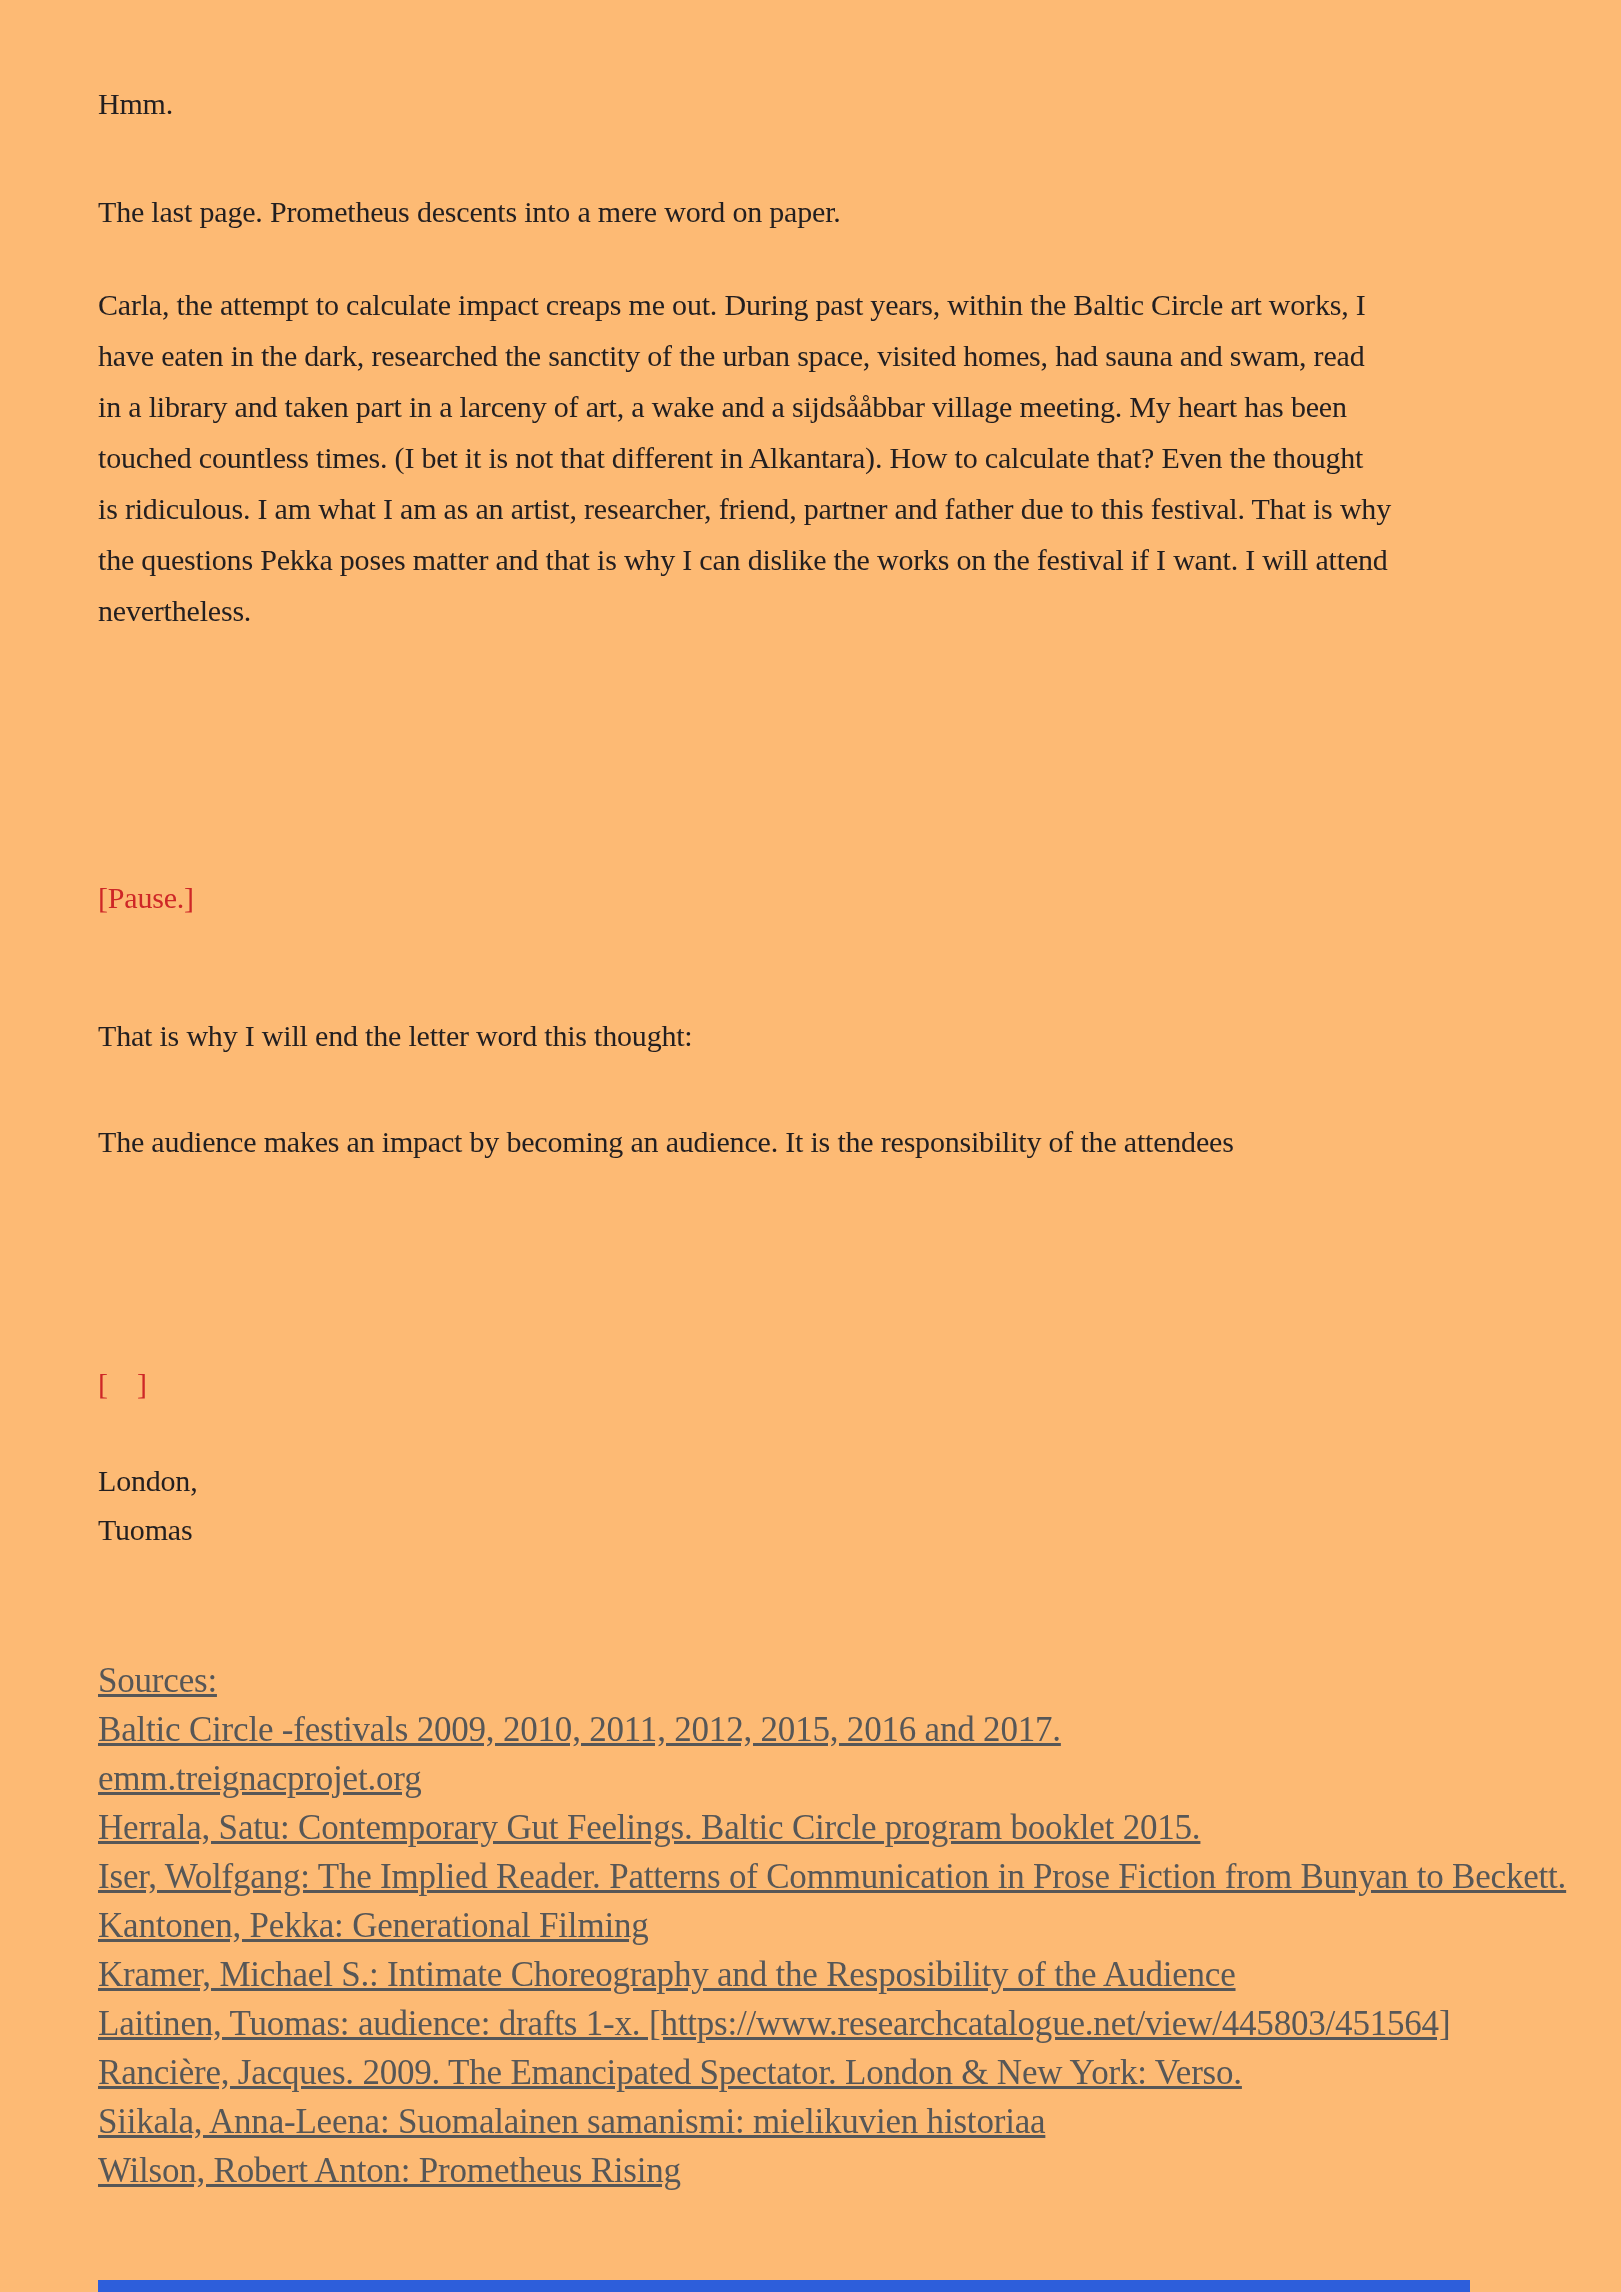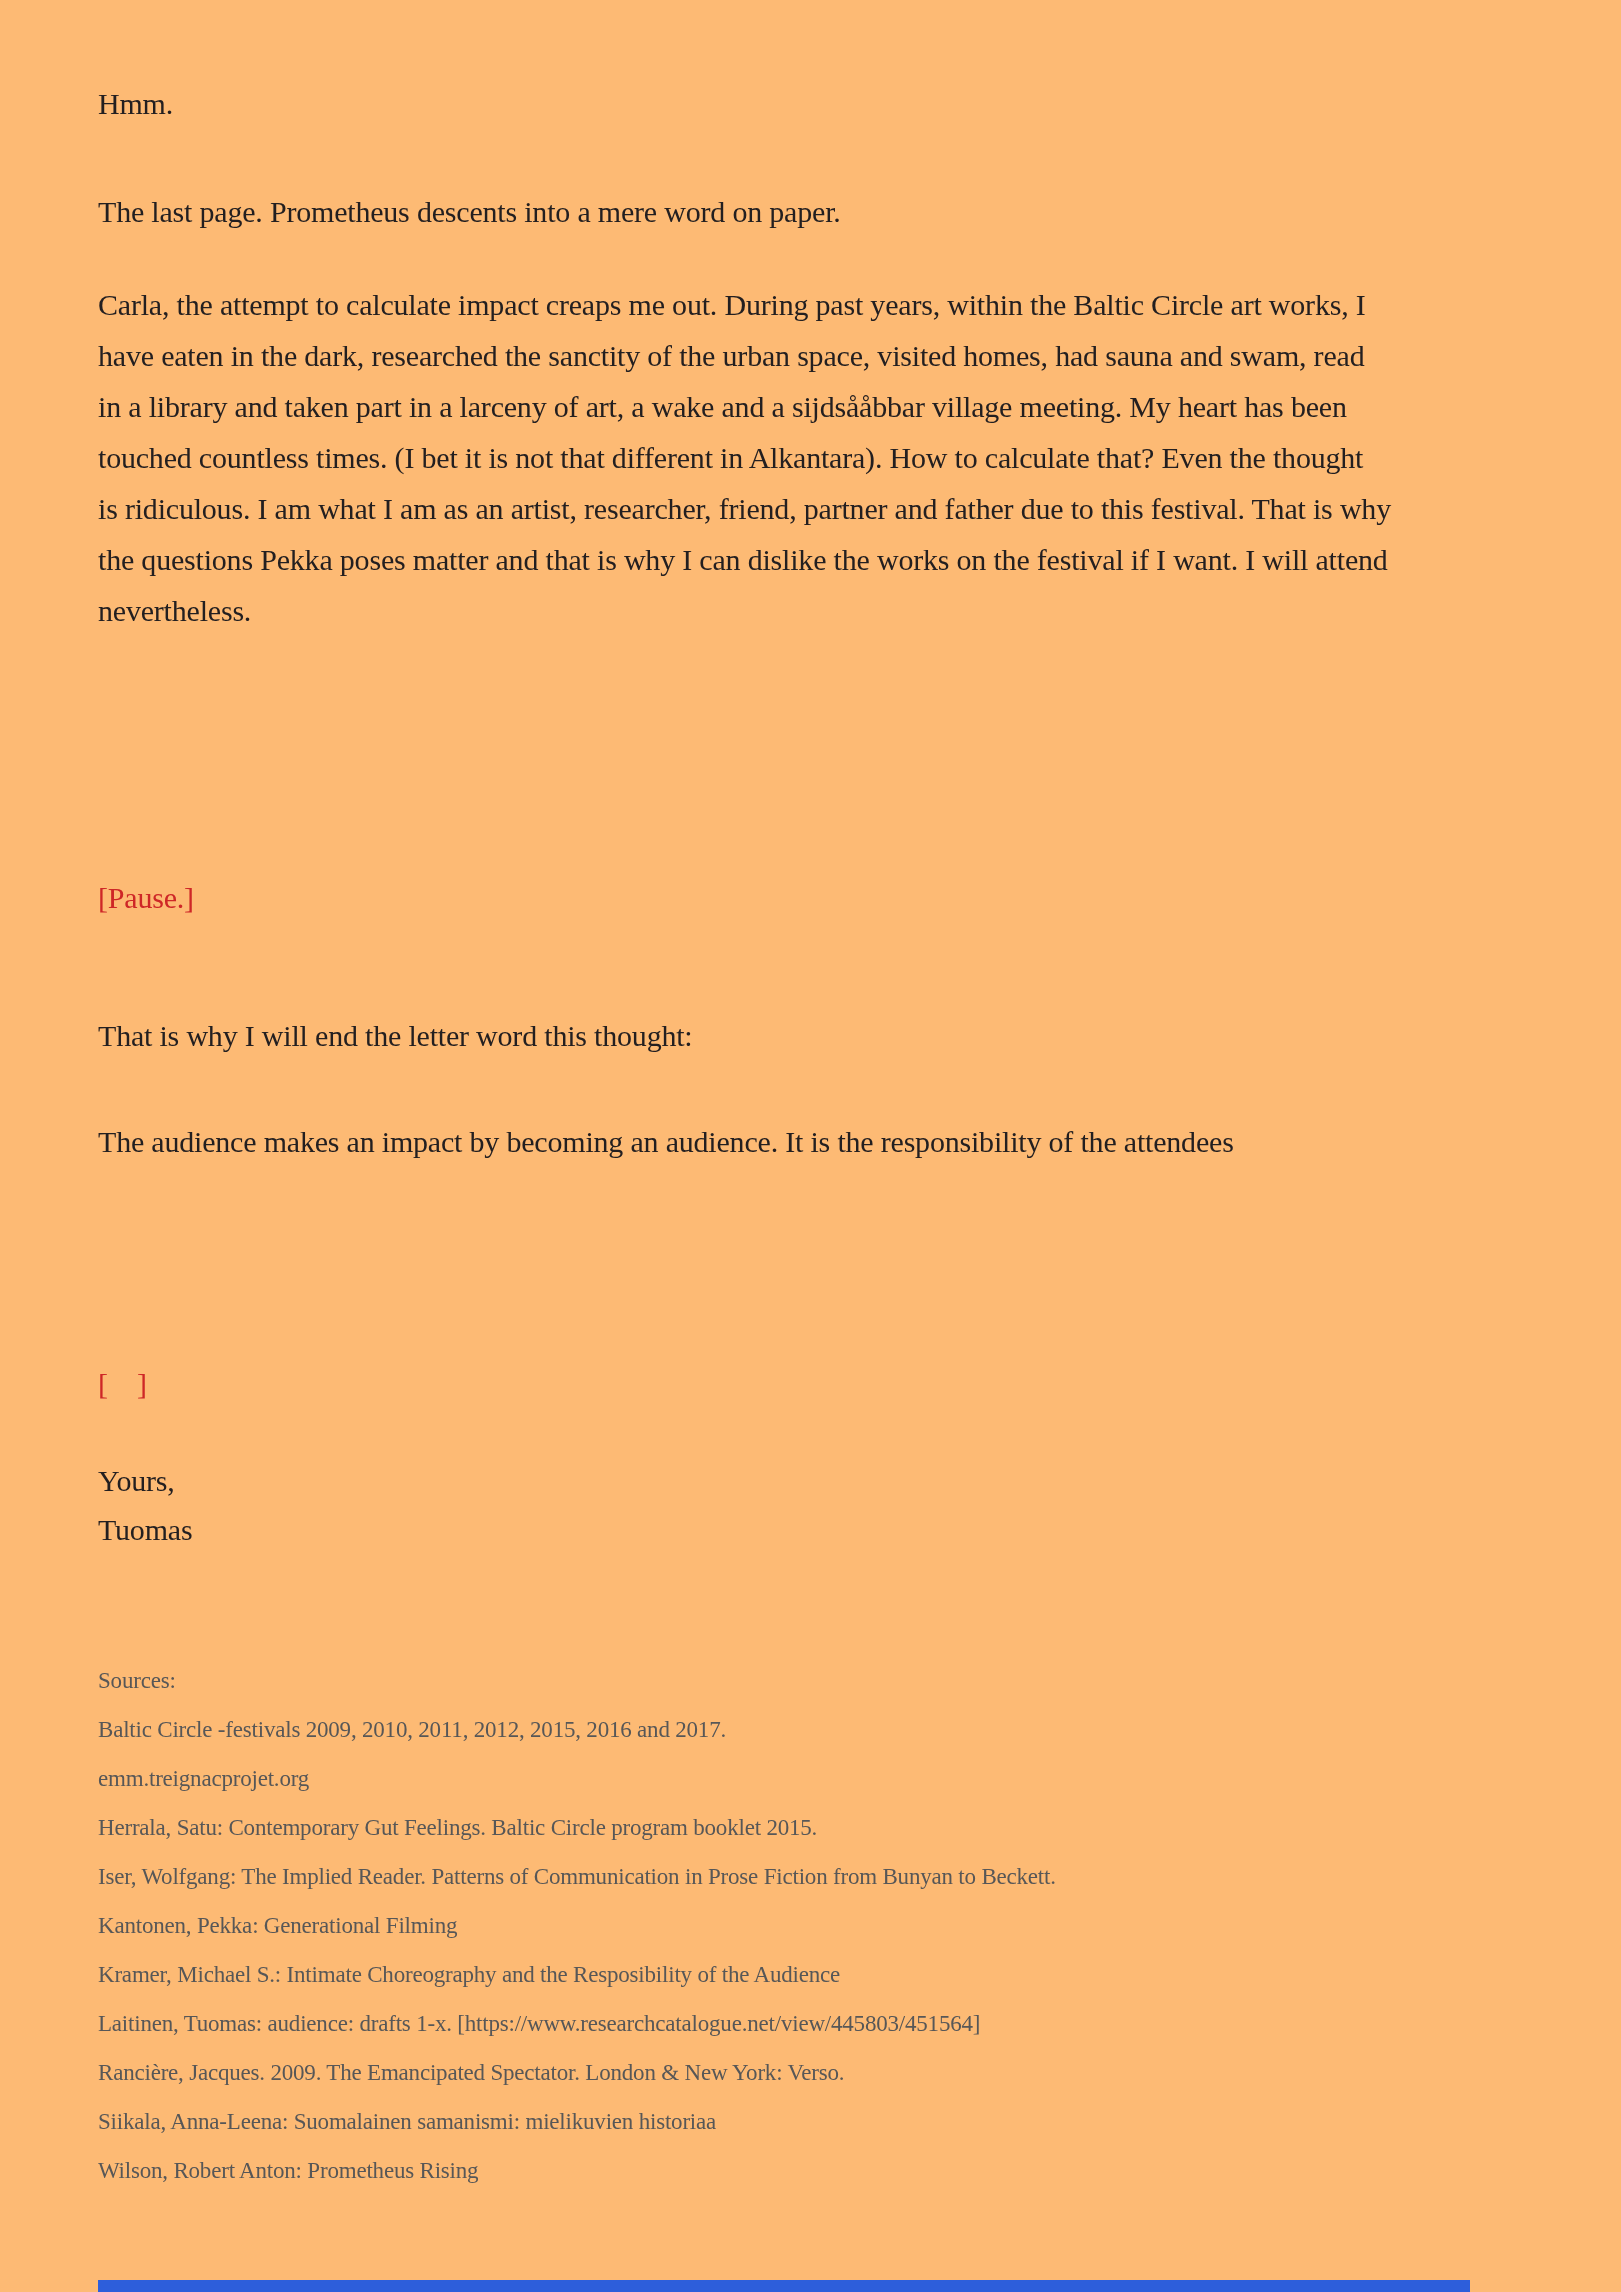--- a/index.html
+++ b/index.html
@@ -8,21 +8,21 @@
     background: #ffffff;
     font-family: "Liberation Serif", "DejaVu Serif", serif;
     color: #231f20;
     overflow: hidden;
   }
   .page { position: relative; width: 1621px; height: 2293px; background: #fdba74; }
   .block { position: absolute; left: 98px; white-space: pre; }
   .body-text { font-size: 30px; line-height: 51px; letter-spacing: -0.2px; }
   .red { color: #ce2727; }
   .italic { font-style: italic; }
-  .sources { font-size: 23px; line-height: 49px; color: #575757; letter-spacing: -0.2px; }
+  .sources { font-size: 35px; line-height: 49px; color: #575757; letter-spacing: -0.2px; text-decoration: underline; }
   .line { white-space: pre; }
   .footer-bar {
     position: absolute; left: 98px; bottom: 0;
     width: 1372px; height: 12.7px;
   }
 </style>
 </head>
 <body style="color: rgb(35, 31, 32);">
 
 <div class="page">
@@ -36,21 +36,21 @@
 
   <div class="block body-text red" style="top: 872px;">[Pause.]</div>
 
   <div class="block body-text" style="top: 1010px;">That is why I will end the letter word this thought:</div>
 
   <div class="block body-text" style="top: 1116px;"><div class="line">The audience makes an impact by becoming an audience. It is the responsibility of the attendees</div></div>
 
 
   <div class="block body-text red" style="top: 1358px;">[    ]</div>
 
-  <div class="block body-text" style="top: 1456px; line-height: 49px;"><div class="line">Yours,</div><div class="line">Tuomas</div></div>
+  <div class="block body-text" style="top: 1456px; line-height: 49px;"><div class="line">London,</div><div class="line">Tuomas</div></div>
 
 
   <div class="block sources" style="top: 1656px;">Sources:</div>
 
   <div class="block sources" style="top: 1705px;"><div class="line">Baltic Circle -festivals 2009, 2010, 2011, 2012, 2015, 2016 and 2017.</div><div class="line">emm.treignacprojet.org</div><div class="line">Herrala, Satu: Contemporary Gut Feelings. Baltic Circle program booklet 2015.</div><div class="line">Iser, Wolfgang: The Implied Reader. Patterns of Communication in Prose Fiction from Bunyan to Beckett.</div><div class="line">Kantonen, Pekka: Generational Filming</div><div class="line">Kramer, Michael S.: Intimate Choreography and the Resposibility of the Audience</div><div class="line">Laitinen, Tuomas: audience: drafts 1-x. [https://www.researchcatalogue.net/view/445803/451564]</div><div class="line">Rancière, Jacques. 2009. The Emancipated Spectator. London &amp; New York: Verso.</div><div class="line">Siikala, Anna-Leena: Suomalainen samanismi: mielikuvien historiaa</div><div class="line">Wilson, Robert Anton: Prometheus Rising</div></div>
 
   <div class="footer-bar" style="background: rgb(45, 94, 219);"></div>
 
 </div>
 

